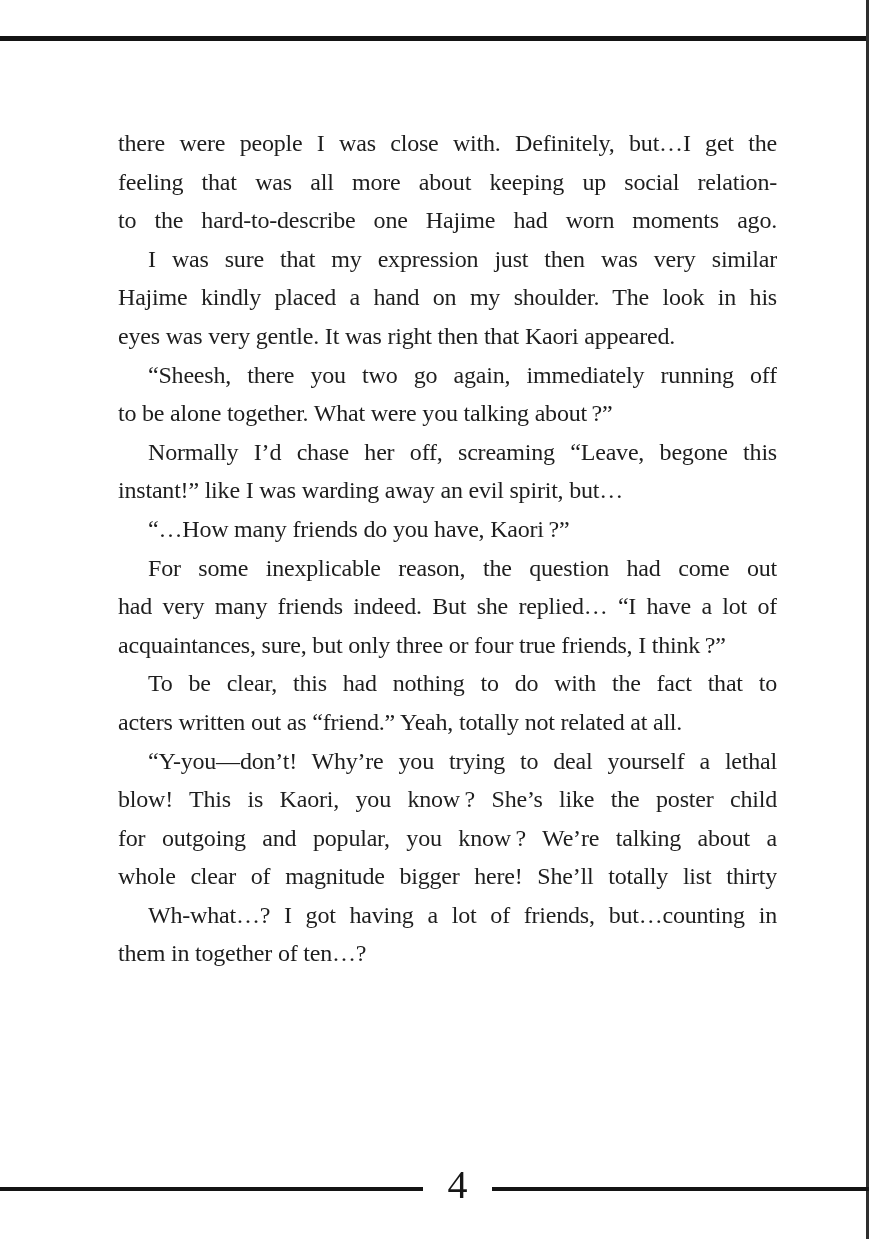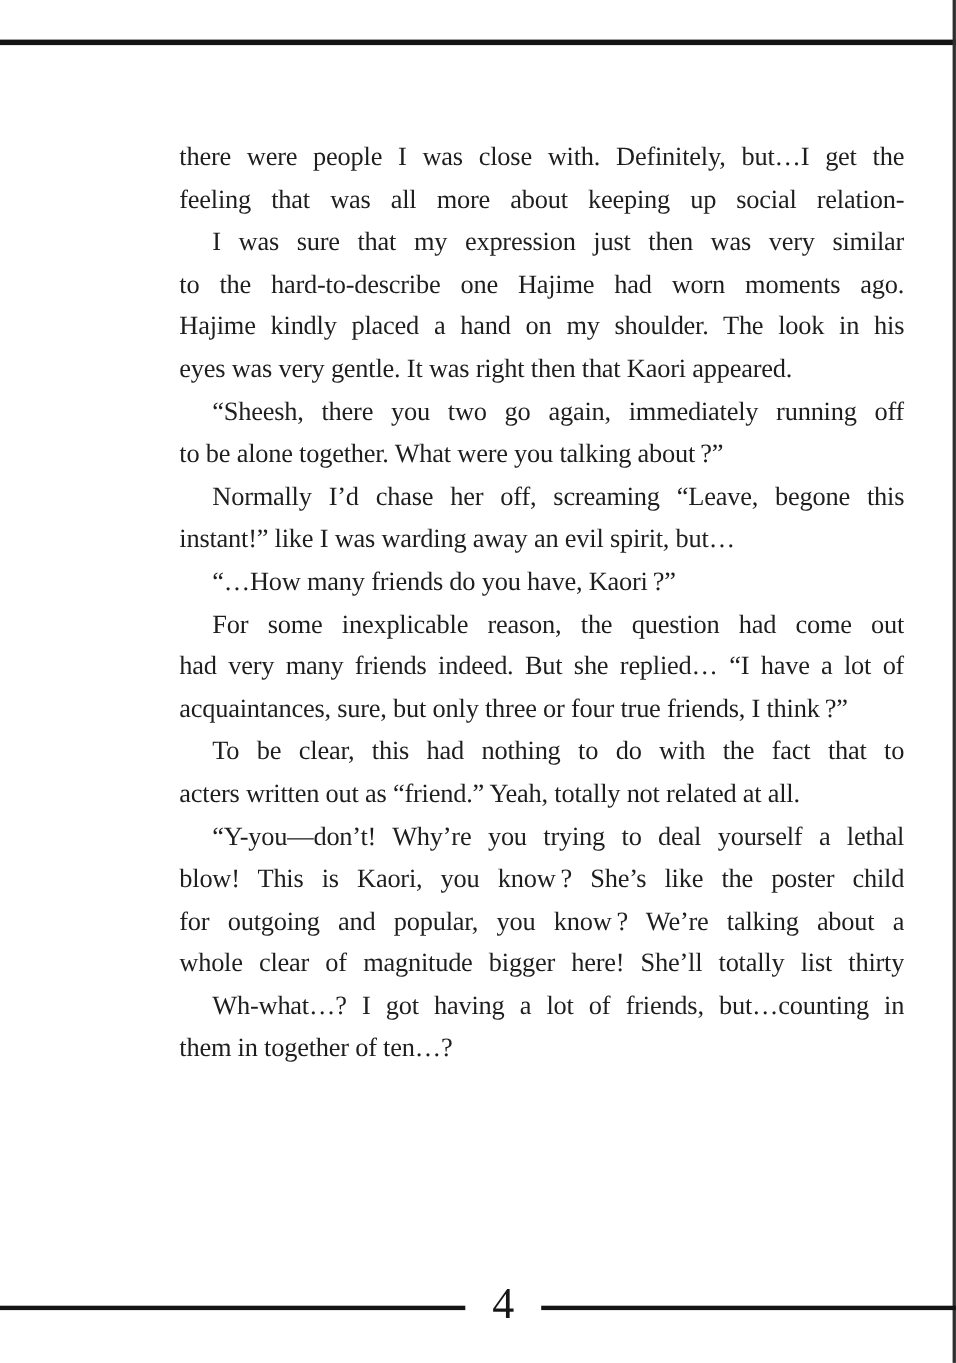--- a/index.html
+++ b/index.html
@@ -27,21 +27,20 @@
     right: 0; top: 0;
     width: 3px; height: 1239px;
     background: #2e2e2e;
   }
   .text-block {
     position: absolute;
     left: 118px; top: 124px;
     width: 659px;
     font-size: 24px;
     letter-spacing: -0.2px;
-    margin-left: 45px;
   }
   .para { margin: 0; padding: 0; }
   .line {
     height: 38.6px;
     line-height: 38.6px;
     text-align: justify;
     text-align-last: justify;
     overflow: hidden;
     white-space: normal;
   }
@@ -70,22 +69,22 @@
 <div class="page">
   <div class="top-rule"></div>
   <div class="edge-rule"></div>
 
   <div class="text-block">
       <div class="para">
         <div class="line first">there were people I was close with. Definitely, but…I get the</div>
         <div class="line">feeling that was all more about keeping up social relation-</div>
       </div>
       <div class="para indent">
+        <div class="line">to the hard-to-describe one Hajime had worn moments ago.</div>
         <div class="line first">I was sure that my expression just then was very similar</div>
-        <div class="line">to the hard-to-describe one Hajime had worn moments ago.</div>
         <div class="line">Hajime kindly placed a hand on my shoulder. The look in his</div>
         <div class="line last">eyes was very gentle. It was right then that Kaori appeared.</div>
       </div>
       <div class="para indent">
         <div class="line first">“Sheesh, there you two go again, immediately running off</div>
         <div class="line last">to be alone together. What were you talking about ?”</div>
       </div>
       <div class="para indent">
         <div class="line first">Normally I’d chase her off, screaming “Leave, begone this</div>
         <div class="line last">instant!” like I was warding away an evil spirit, but…</div>

